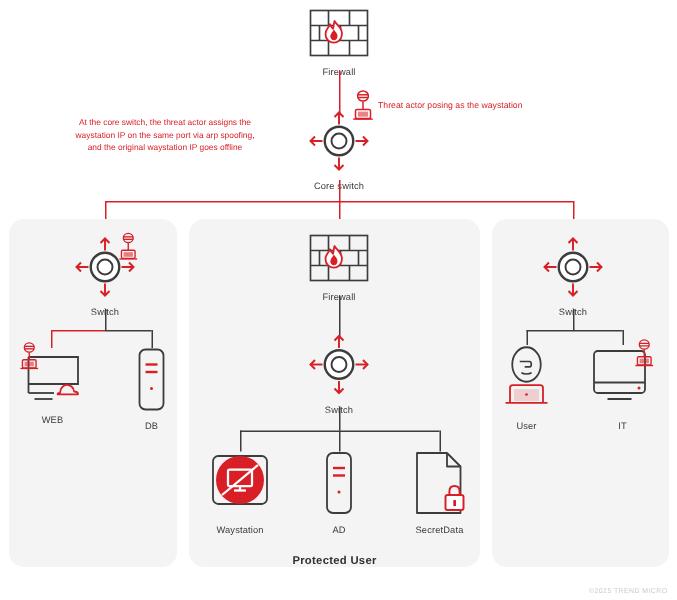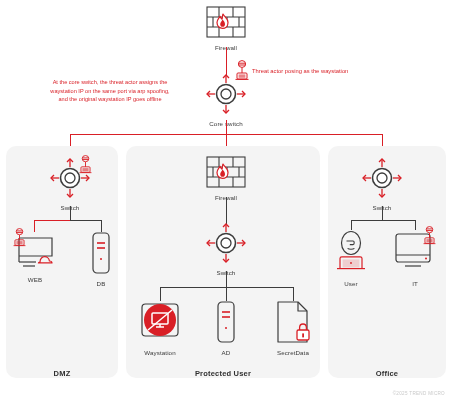--- a/index.html
+++ b/index.html
@@ -126,21 +126,20 @@
   </div>
 
   <div class="vline red" style="left:226px;top:120px;height:14px;"></div>
   <div class="hline red" style="left:70px;top:134px;width:156px;"></div>
   <div class="hline red" style="left:226px;top:134px;width:156px;"></div>
   <div class="vline red" style="left:70px;top:134px;height:26px;"></div>
   <div class="vline red" style="left:226px;top:134px;height:22px;"></div>
   <div class="vline red" style="left:382px;top:134px;height:26px;"></div>
 
   <div class="zone" id="zone-dmz"></div>
-  <div class="zone-label" style="left:6px;width:112px;bottom:22px;">DMZ</div>
 
   <div class="node" style="left:47px;top:158px;width:46px;">
     <span class="icon-wrap">
       <svg width="44" height="40" viewBox="0 0 44 40">
         <circle cx="22" cy="20" r="9.5" fill="#ffffff" stroke="#3c3c3c" stroke-width="1.6"></circle>
         <circle cx="22" cy="20" r="5" fill="#ffffff" stroke="#3c3c3c" stroke-width="1.3"></circle>
         <g stroke="#d91f26" stroke-width="1.3" fill="none">
           <line x1="22" y1="9" x2="22" y2="1"></line>
             <polyline points="19,4 22,1 25,4"></polyline>
           <line x1="22" y1="31" x2="22" y2="39"></line>
@@ -306,21 +305,20 @@
           <rect x="22" y="29" width="12" height="10" rx="1.4" fill="#ffffff"></rect>
           <path d="M24.6 29 V26.6 C24.6 24.4 26 23 28 23 C30 23 31.4 24.4 31.4 26.6 V29"></path>
         </g>
         <rect x="27.2" y="32.4" width="1.8" height="4" fill="#d91f26"></rect>
       </svg>
     </span>
     <div class="cap">SecretData</div>
   </div>
 
   <div class="zone" id="zone-office"></div>
-  <div class="zone-label" style="left:328px;width:118px;bottom:22px;">Office</div>
 
   <div class="node" style="left:359px;top:158px;width:46px;">
     <span class="icon-wrap">
       <svg width="44" height="40" viewBox="0 0 44 40">
         <circle cx="22" cy="20" r="9.5" fill="#ffffff" stroke="#3c3c3c" stroke-width="1.6"></circle>
         <circle cx="22" cy="20" r="5" fill="#ffffff" stroke="#3c3c3c" stroke-width="1.3"></circle>
         <g stroke="#d91f26" stroke-width="1.3" fill="none">
           <line x1="22" y1="9" x2="22" y2="1"></line>
             <polyline points="19,4 22,1 25,4"></polyline>
           <line x1="22" y1="31" x2="22" y2="39"></line>

